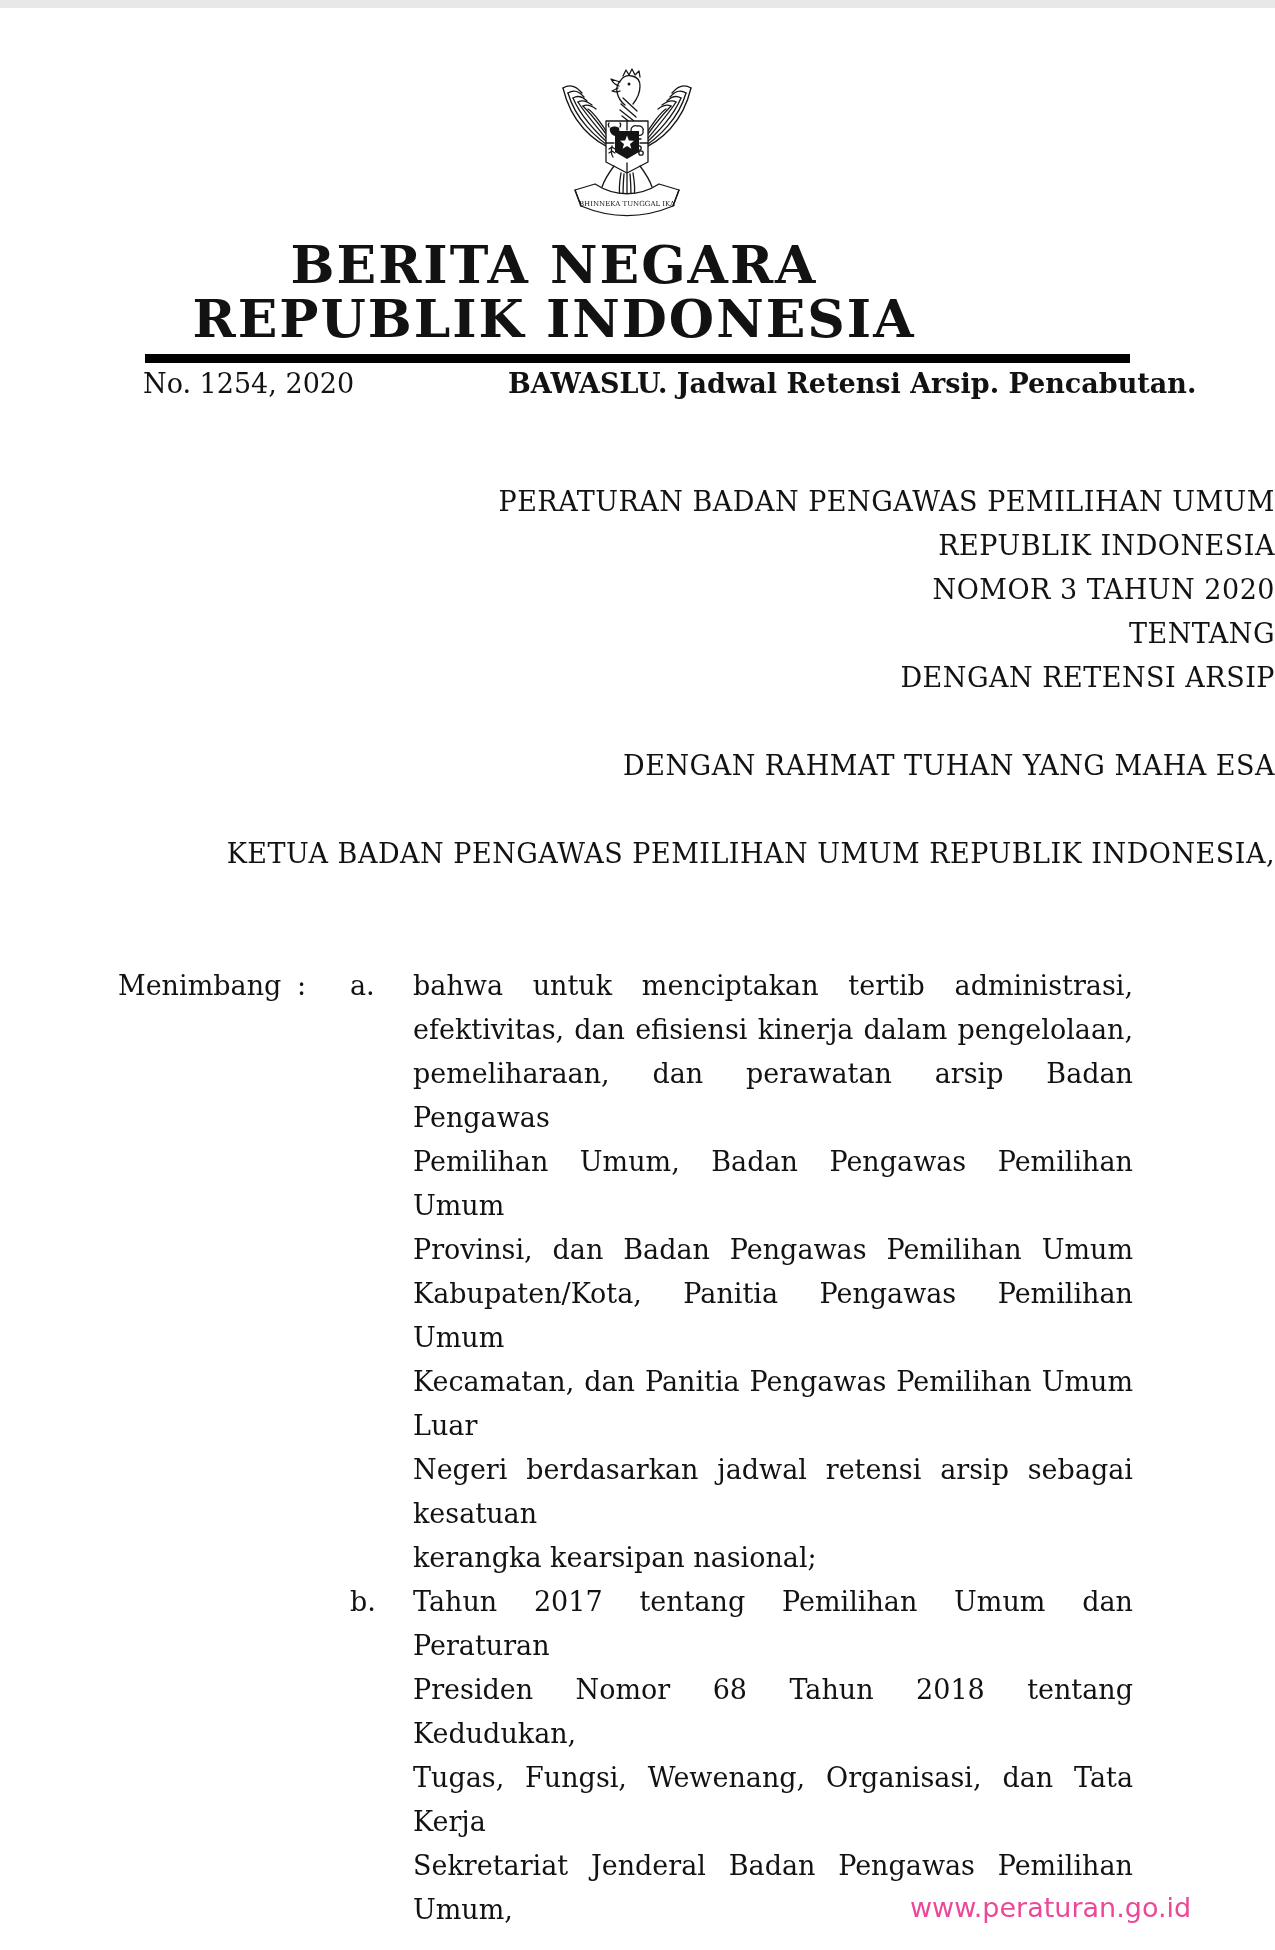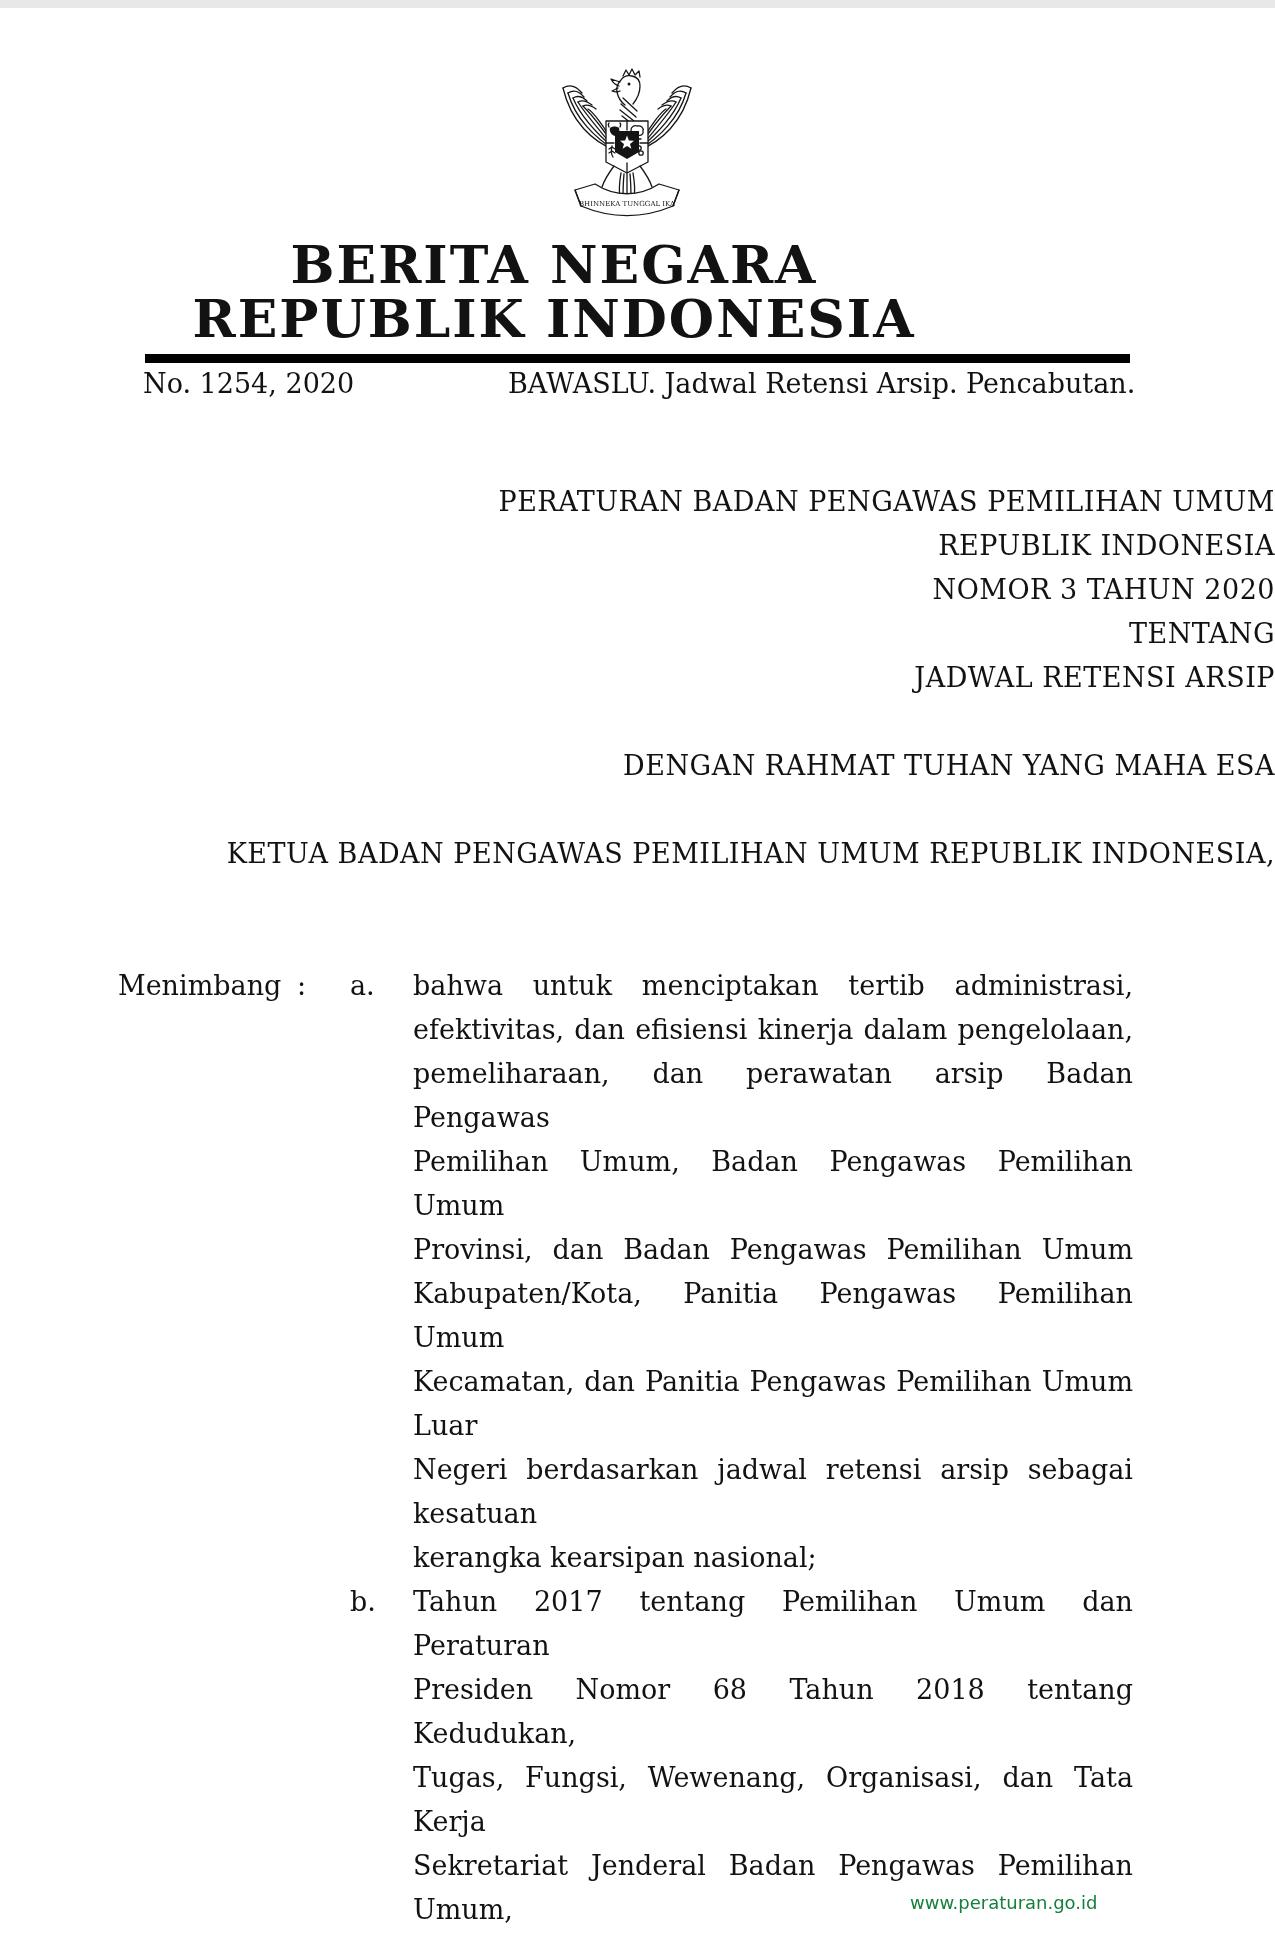--- a/index.html
+++ b/index.html
@@ -19,41 +19,41 @@
   
   .masthead { position:absolute; top:230px; left:0; width:1108px; text-align:center; }
   .masthead-line1, .masthead-line2 {
     font-weight:bold; font-size:52px; line-height:54px;
     letter-spacing:2px; white-space:nowrap;
   }
   .rule { position:absolute; top:346px; left:145px; width:985px; height:9px; background:#000; }
 
   .issue-row { position:absolute; top:356px; left:0; width:1275px; height:40px; font-size:27px; line-height:40px;padding-left:21px; }
   .issue-no  { position:absolute; left:143px; white-space:nowrap; }
-  .issue-subject { position:absolute; left:508px; white-space:nowrap; }
+  .issue-subject { position:absolute; left:508px; white-space:nowrap;font-weight:bold; }
 
   
   .doc-grid { position:absolute; top:472px; left:0; width:1275px; font-size:27px; line-height:44px; }
   .t-center { text-align:right; letter-spacing:0.5px; white-space:nowrap; }
   .spacer { height:44px; }
 
   .considerations { position:relative; }
   .c-label { position:absolute; left:118px; top:0; }
   .c-colon { position:absolute; left:297px; top:0; }
   .c-item  { position:relative; }
   .c-marker { position:absolute; left:350px; top:0; }
   .c-lines { margin-left:413px; margin-right:142px; }
   .jline { text-align:justify; text-align-last:justify; white-space:normal; }
   .jline.last { text-align-last:left; }
 
   
   .footer-site {
     position:absolute; top:1884px; left:910px;
     font-family:"DejaVu Sans", sans-serif;
-    font-size:18px; color:#15803d; white-space:nowrap;
+    font-size:27px; color:#ec4899; white-space:nowrap;
   }
 
   
   .emblem svg { width:100%; height:100%; }
 </style>
 </head>
 <body>
 
 <div class="page">
 
@@ -136,21 +136,21 @@
   <div class="issue-row">
     <span class="issue-no">No. 1254, 2020</span>
     <span class="issue-subject">BAWASLU. Jadwal Retensi Arsip. Pencabutan.</span>
   </div>
 
   <div class="doc-grid">
     <div class="t-center">PERATURAN BADAN PENGAWAS PEMILIHAN UMUM</div>
     <div class="t-center">REPUBLIK INDONESIA</div>
     <div class="t-center">NOMOR 3 TAHUN 2020</div>
     <div class="t-center">TENTANG</div>
-    <div class="t-center">JADWAL RETENSI ARSIP</div>
+    <div class="t-center">DENGAN RETENSI ARSIP</div>
     <div class="spacer"></div>
     <div class="t-center">DENGAN RAHMAT TUHAN YANG MAHA ESA</div>
     <div class="spacer"></div>
     <div class="t-center">KETUA BADAN PENGAWAS PEMILIHAN UMUM REPUBLIK INDONESIA,</div>
     <div class="spacer"></div>
     <div class="spacer"></div>
 
     <section class="considerations">
       <span class="c-label">Menimbang</span>
       <span class="c-colon">:</span>

